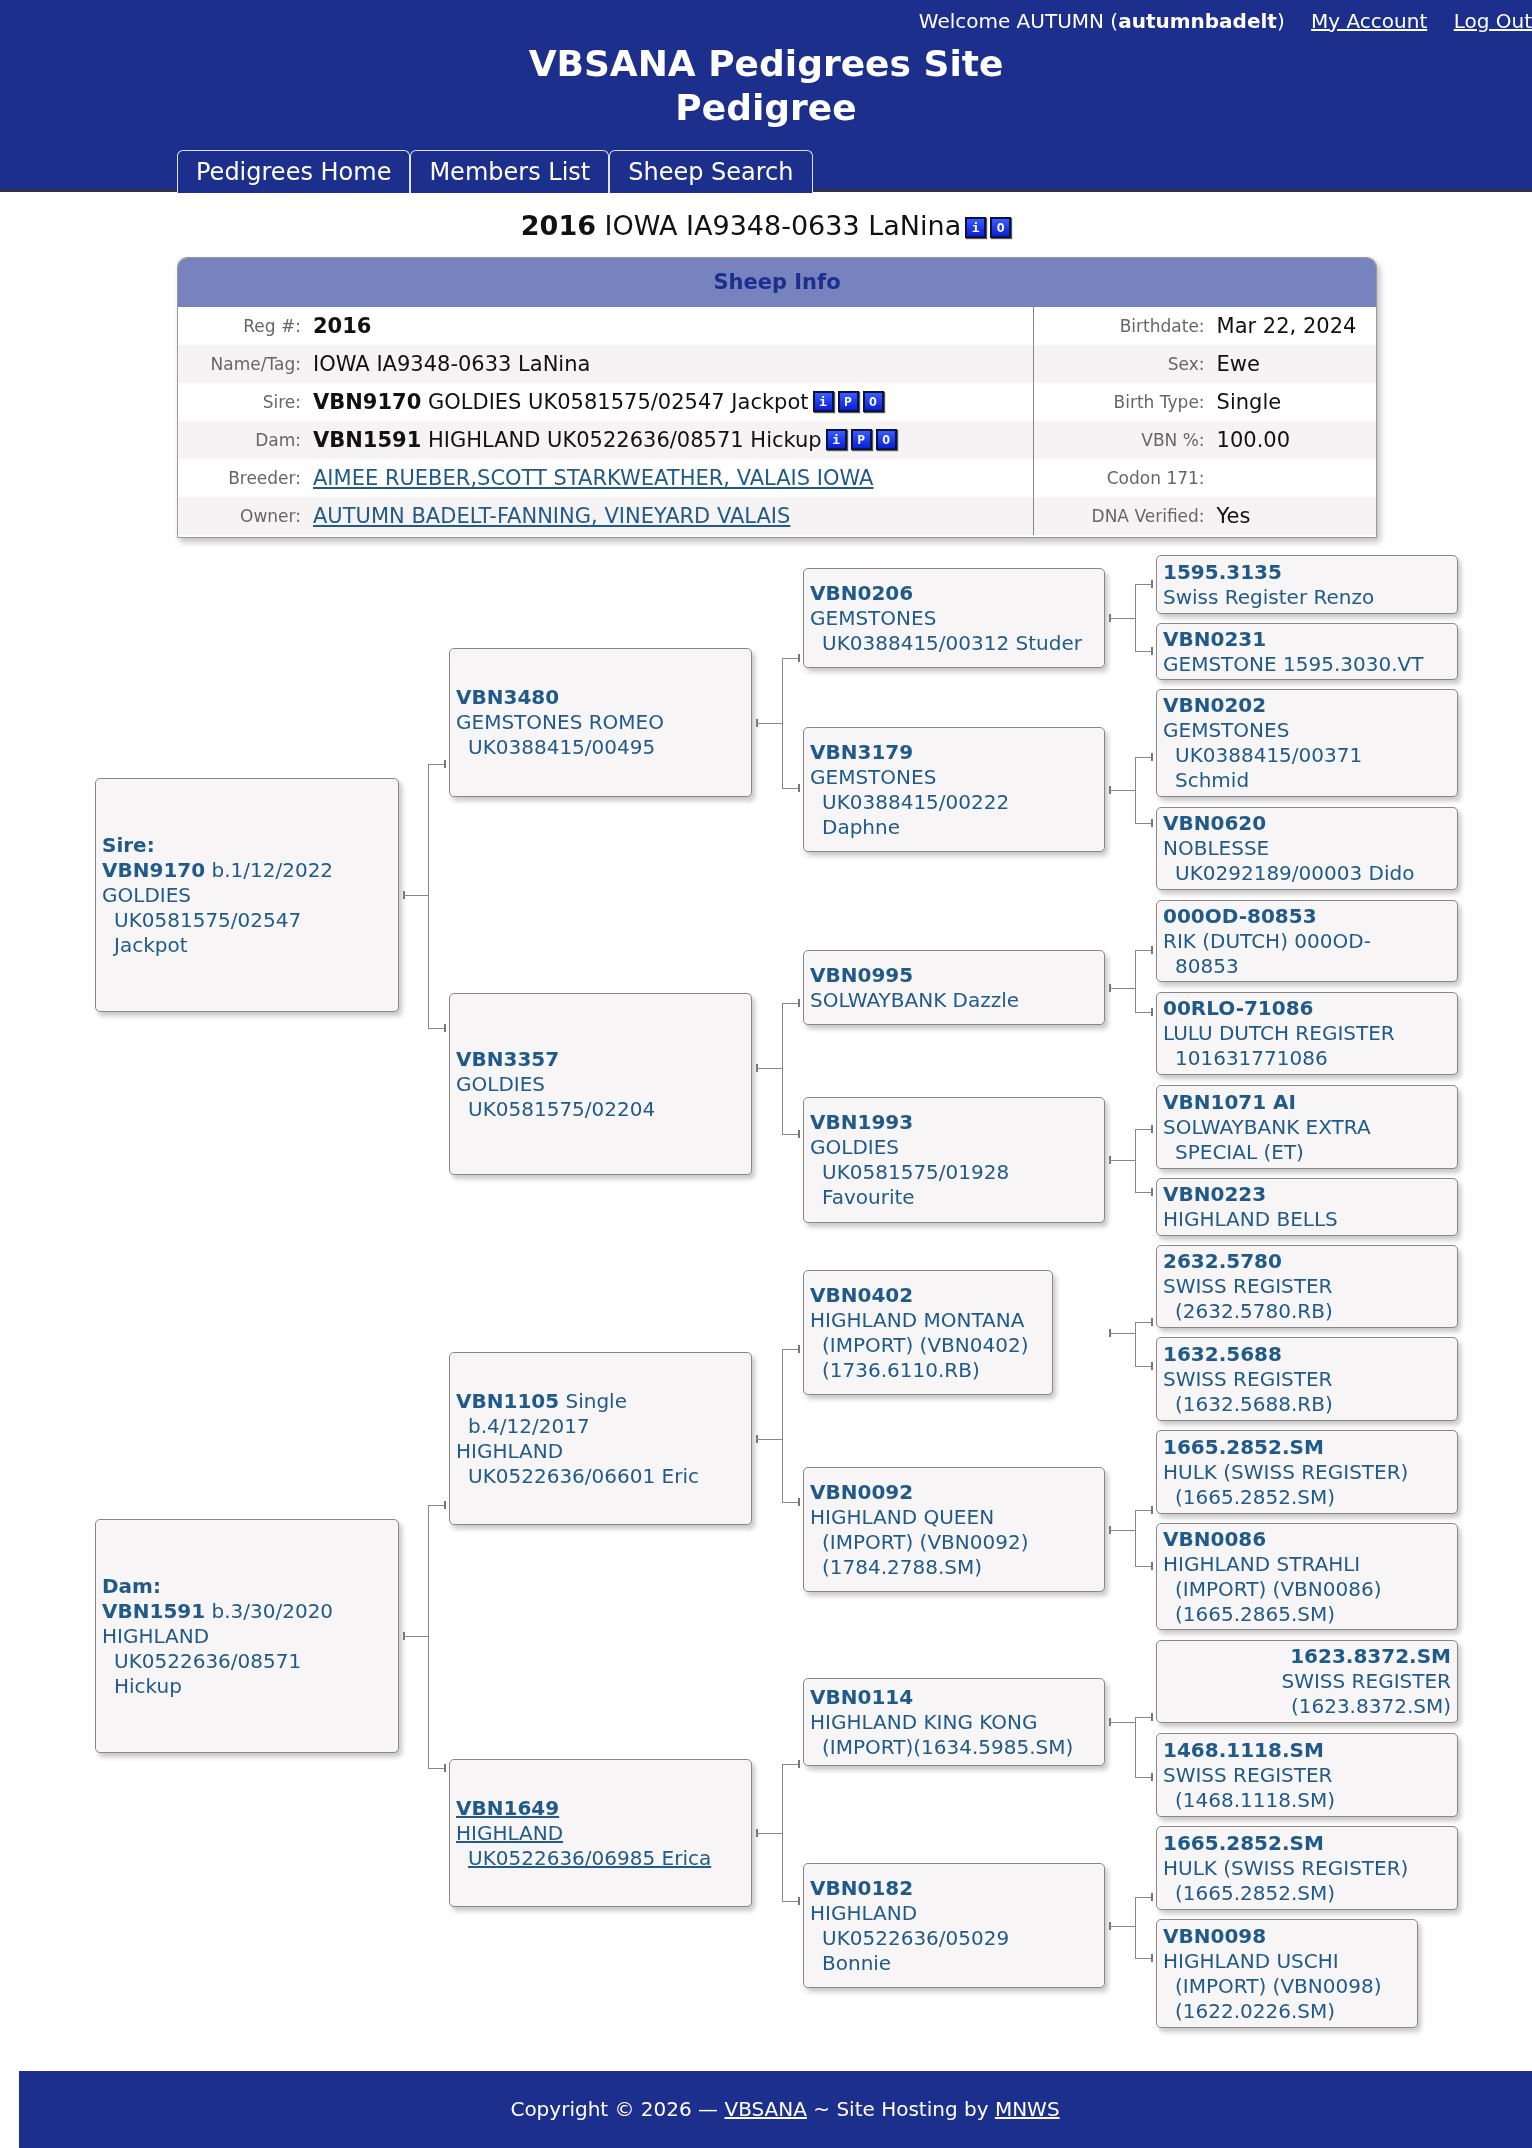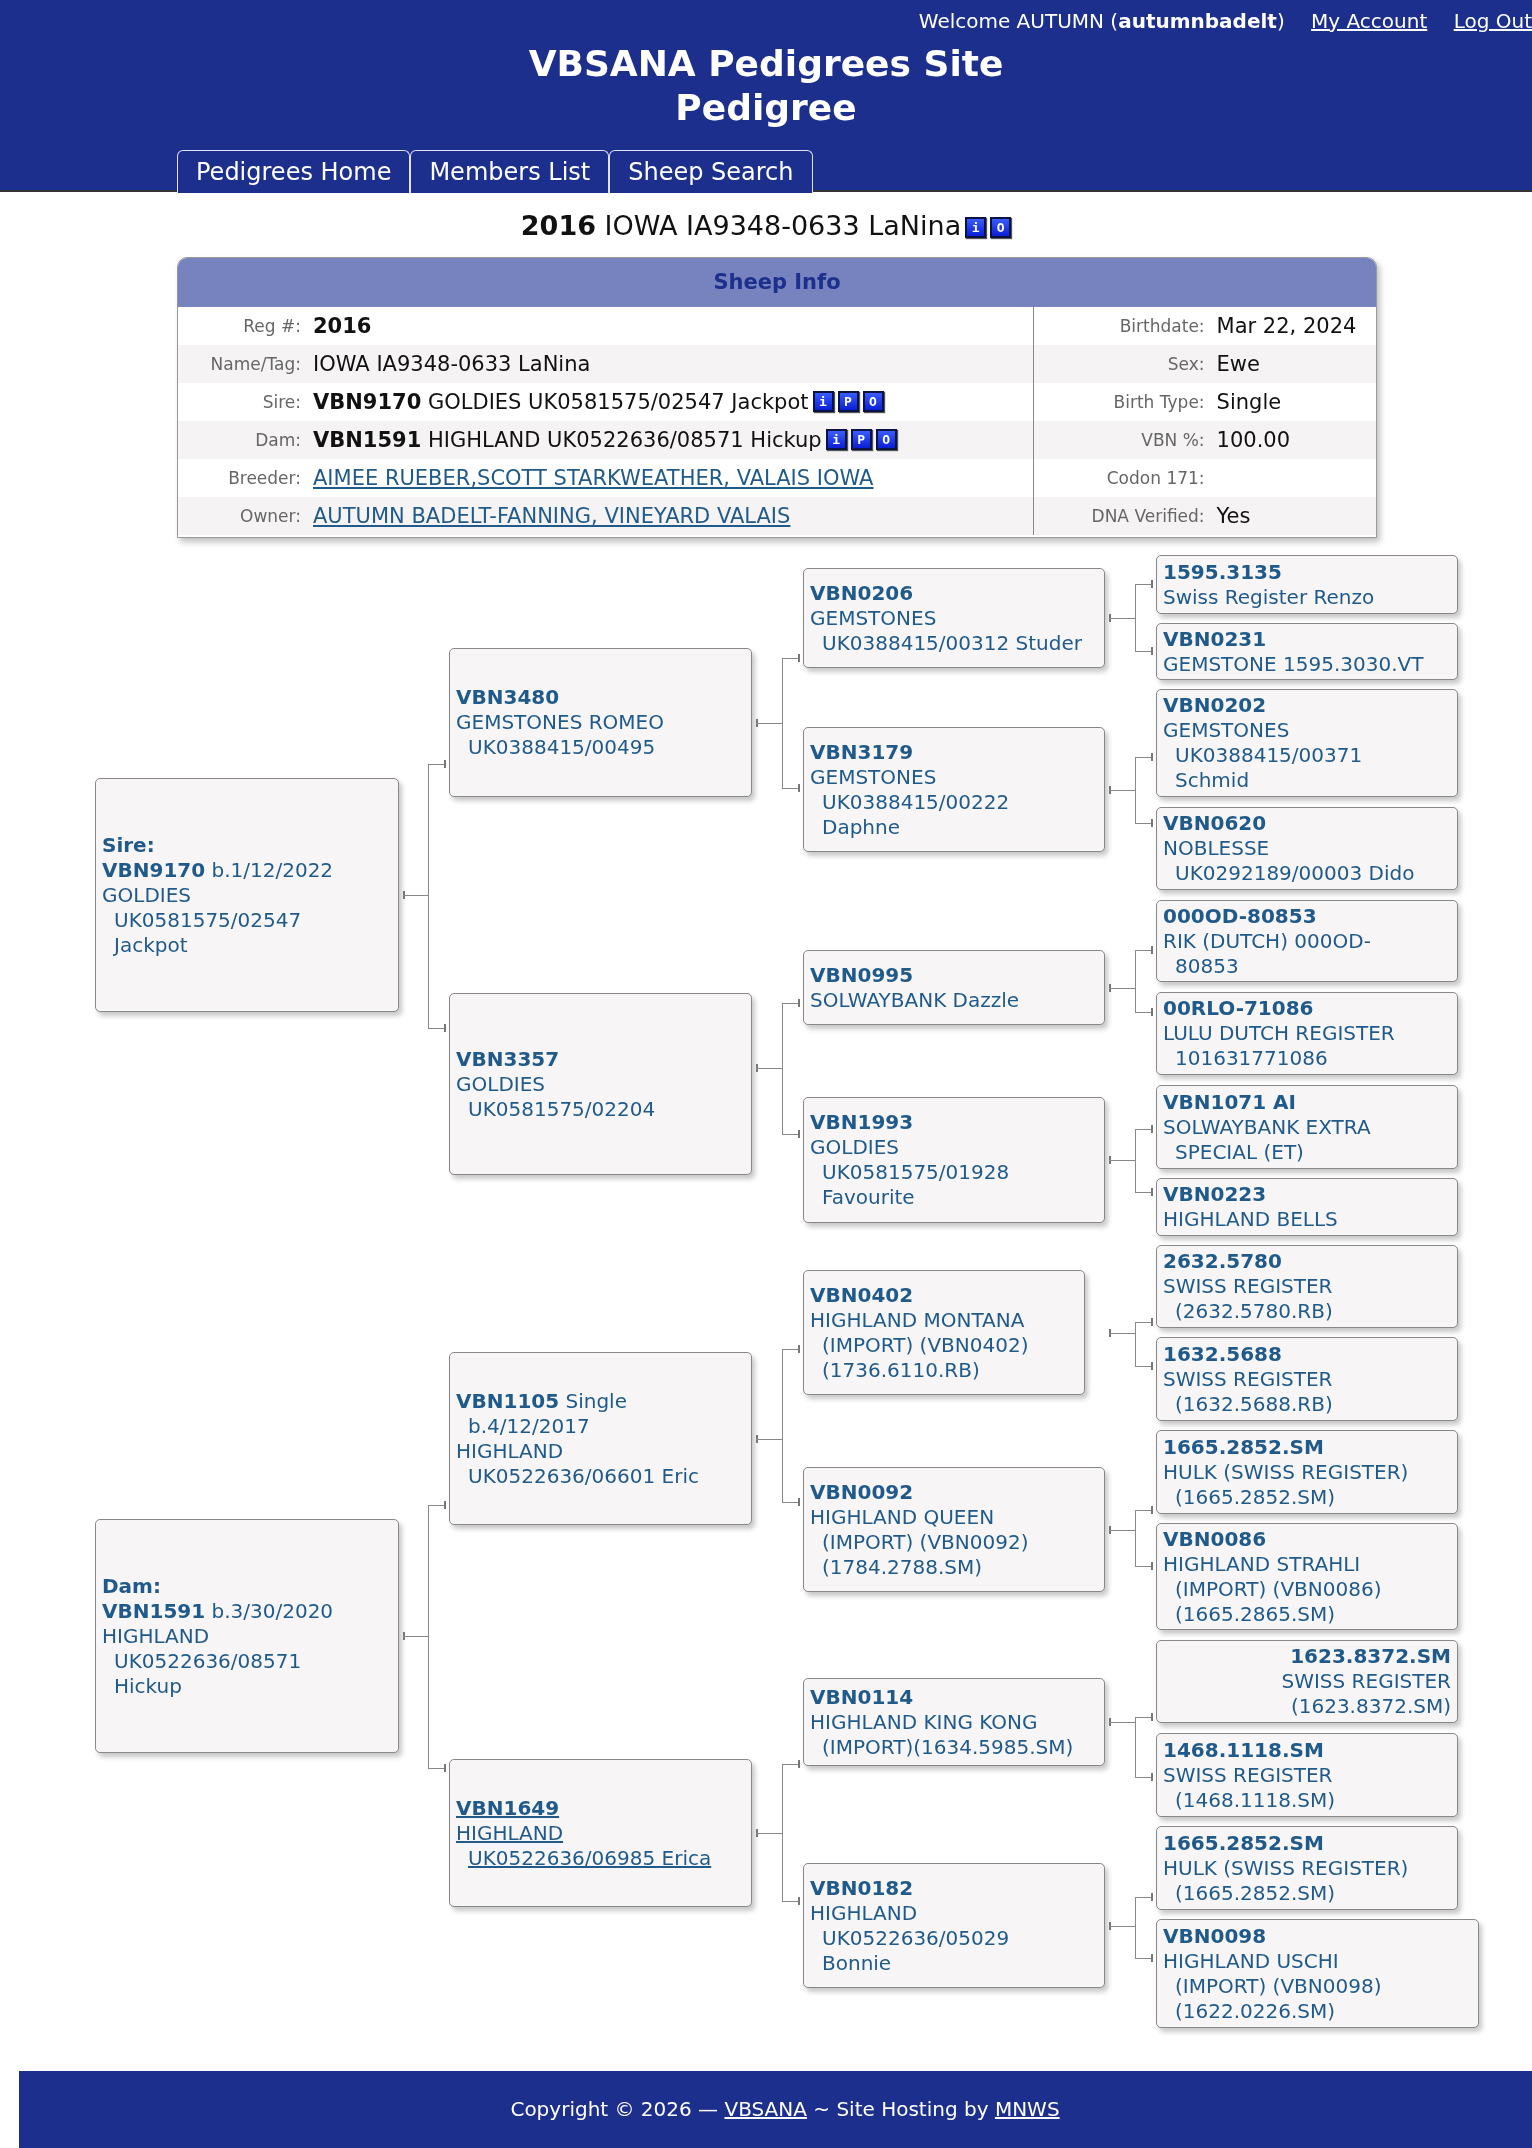--- a/index.html
+++ b/index.html
@@ -169,21 +169,21 @@
     <div class="box" style="left: 803px; top: 950px; width: 302px; height: 75px;">
       <div><span class="id">VBN0995</span></div>
       <div>SOLWAYBANK Dazzle</div>
     </div>
     <div class="box" style="left: 803px; top: 1097px; width: 302px; height: 126px;">
       <div><span class="id">VBN1993</span></div>
       <div>GOLDIES</div>
       <div class="ind">UK0581575/01928</div>
       <div class="ind">Favourite</div>
     </div>
-    <div class="box" style="left: 803px; top: 1270px; width: 282px; height: 125px;">
+    <div class="box" style="left: 803px; top: 1270px; width: 250px; height: 125px;">
       <div><span class="id">VBN0402</span></div>
       <div>HIGHLAND MONTANA</div>
       <div class="ind">(IMPORT) (VBN0402)</div>
       <div class="ind">(1736.6110.RB)</div>
     </div>
     <div class="box" style="left: 803px; top: 1467px; width: 302px; height: 125px;">
       <div><span class="id">VBN0092</span></div>
       <div>HIGHLAND QUEEN</div>
       <div class="ind">(IMPORT) (VBN0092)</div>
       <div class="ind">(1784.2788.SM)</div>
@@ -266,21 +266,21 @@
     <div class="box" style="left: 1156px; top: 1733px; width: 302px; height: 84px;">
       <div><span class="id">1468.1118.SM</span></div>
       <div>SWISS REGISTER</div>
       <div class="ind">(1468.1118.SM)</div>
     </div>
     <div class="box" style="left: 1156px; top: 1826px; width: 302px; height: 84px;">
       <div><span class="id">1665.2852.SM</span></div>
       <div>HULK (SWISS REGISTER)</div>
       <div class="ind">(1665.2852.SM)</div>
     </div>
-    <div class="box" style="left: 1156px; top: 1919px; width: 323px; height: 109px;">
+    <div class="box" style="left: 1156px; top: 1919px; width: 262px; height: 109px;">
       <div><span class="id">VBN0098</span></div>
       <div>HIGHLAND USCHI</div>
       <div class="ind">(IMPORT) (VBN0098)</div>
       <div class="ind">(1622.0226.SM)</div>
     </div>
     <div class="stub" style="left: 403px; top: 891px;"></div>
     <div class="line" style="left: 403px; top: 895px; width: 25px; height: 1px;"></div>
     <div class="line" style="left: 428px; top: 764px; width: 1px; height: 265px;"></div>
     <div class="line" style="left: 428px; top: 764px; width: 17px; height: 1px;"></div>
     <div class="stub" style="left: 444px; top: 760px;"></div>

